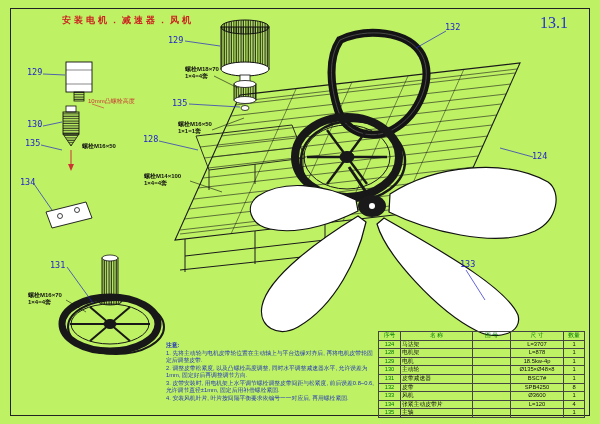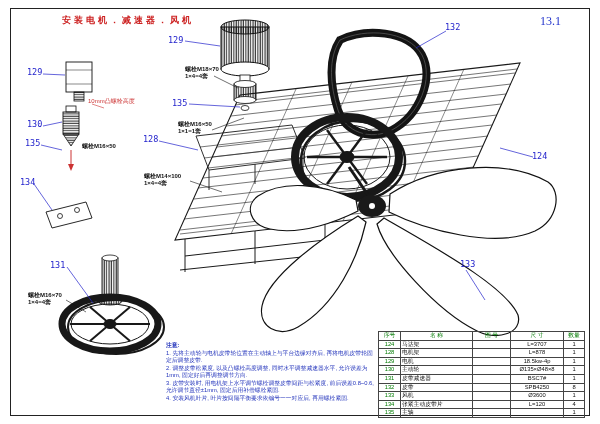--- a/index.html
+++ b/index.html
@@ -1,20 +1,20 @@
 <!DOCTYPE html>
 <html><head>
 <meta charset="utf-8">
 <style>
   html,body{margin:0;padding:0;background:#e8e8e8;font-family:"Liberation Sans",sans-serif;}
-  .sheet{position:relative;width:600px;height:424px;background:#ffffff;overflow:hidden;}
+  .sheet{position:relative;width:600px;height:424px;background:#bef264;overflow:hidden;}
   .border{position:absolute;left:10px;top:8px;width:578px;height:406px;border:1px solid #222;}
   .abs{position:absolute;}
   .title{color:#cc2020;font-size:9px;font-weight:bold;letter-spacing:3px;}
-  .pageno{color:#2233cc;font-size:12px;font-family:"Liberation Serif",serif;}
+  .pageno{color:#2233cc;font-size:16px;font-family:"Liberation Serif",serif;}
   .co{color:#2222cc;font-size:8.5px;font-family:"DejaVu Sans Mono",monospace;}
   .blabel{color:#111;font-size:6px;font-weight:bold;line-height:1.15;white-space:nowrap;}
   .rlabel{color:#cc3333;font-size:6px;white-space:nowrap;}
   .notes{color:#2233bb;font-size:5.8px;line-height:1.3;width:212px;}
   .notes .nh{font-weight:bold;}
   table.bom{border-collapse:collapse;table-layout:fixed;width:206px;font-size:5.8px;}
   table.bom td,table.bom th{border:0.5px solid #444;padding:0 1px;height:7.6px;line-height:7.6px;
     overflow:hidden;white-space:nowrap;font-weight:normal;text-align:center;}
   table.bom th{color:#007a00;}
   table.bom td.id{color:#007a00;}

